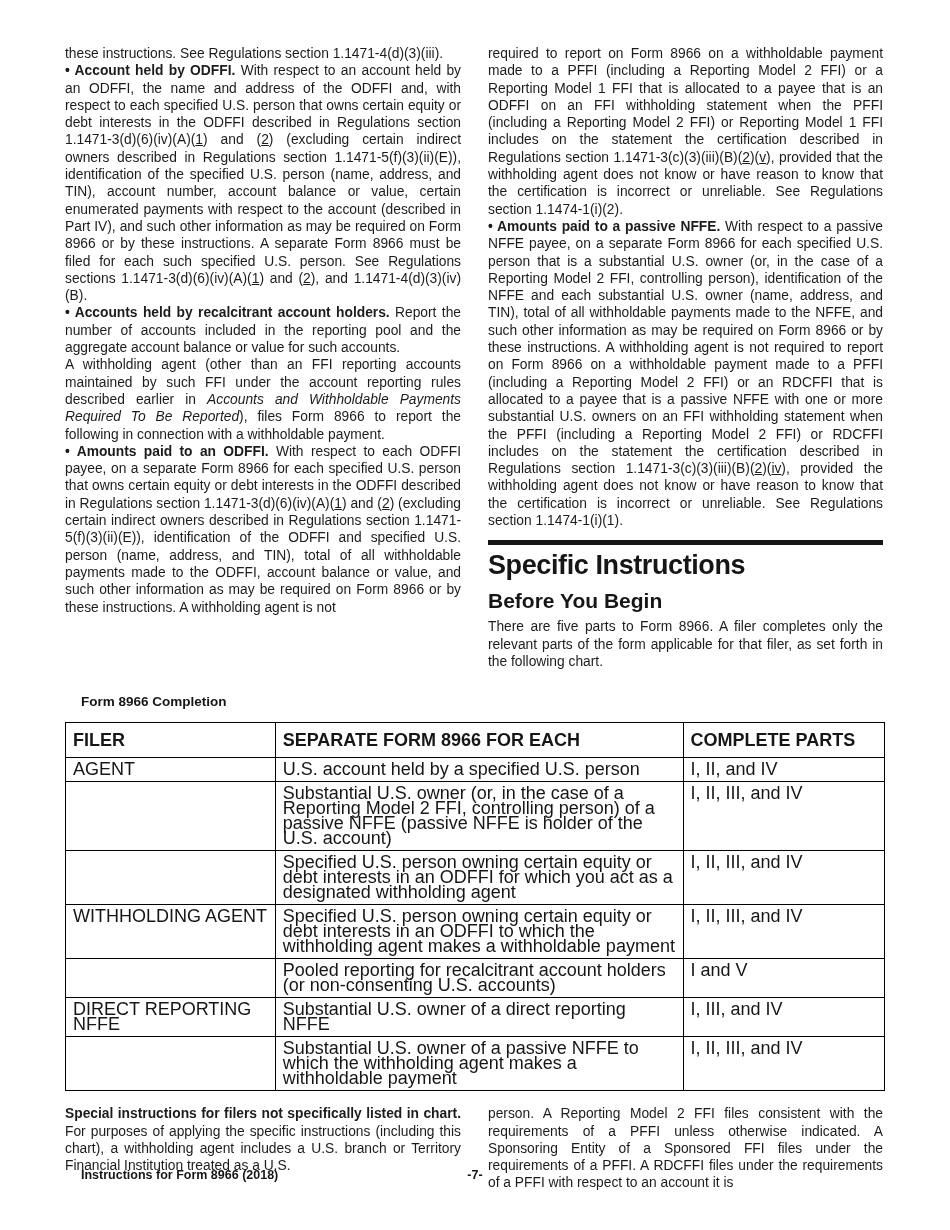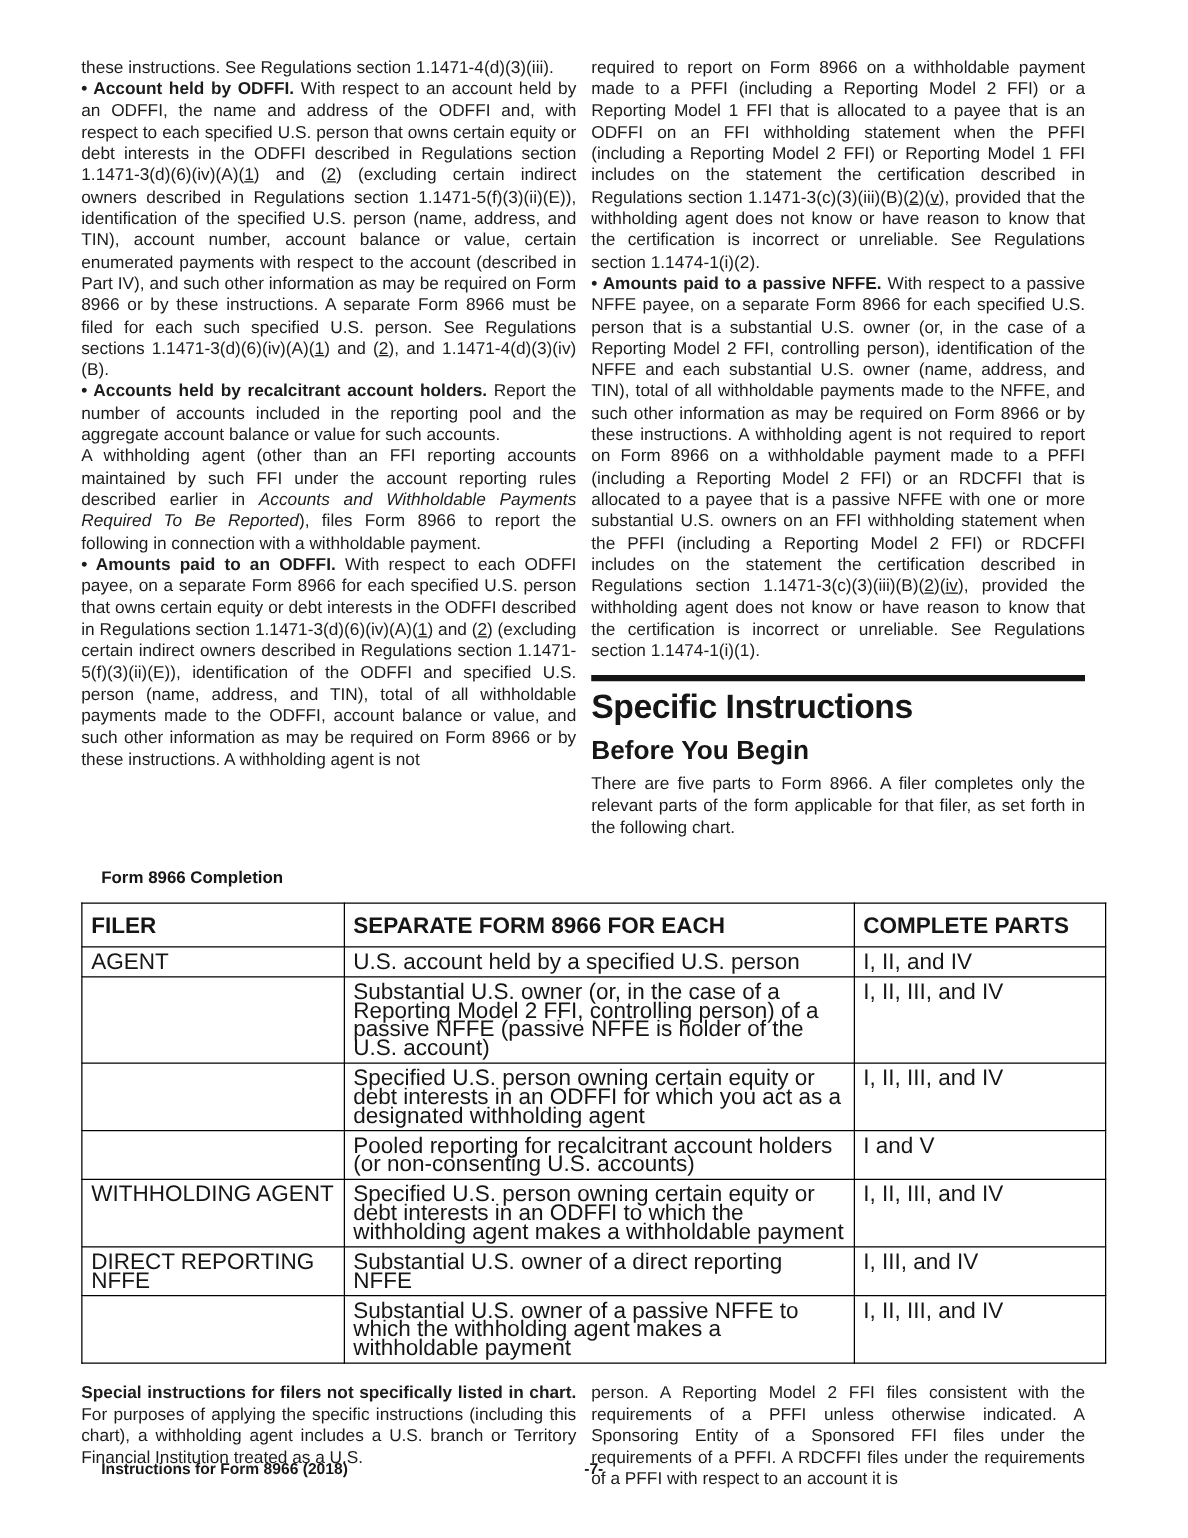--- a/index.html
+++ b/index.html
@@ -2,21 +2,21 @@
 <html><head>
 <meta charset="utf-8">
 <style>
   html,body{margin:0;padding:0;background:#ffffff;}
   .page{
     width:950px;height:1230px;box-sizing:border-box;position:relative;
     background:#ffffff;color:#1c1c1c;overflow:hidden;
     padding:45px 65px 0 65px;
     font-family:"Liberation Sans",sans-serif;
   }
-  .two-col{display:flex;gap:12px;}
+  .two-col{display:flex;gap:27px;}
   .col{width:396px;flex:0 0 396px;}
   .col.right{width:395px;flex:0 0 395px;}
   p.body{font-size:13.8px;line-height:17.3px;margin:0;text-align:justify;}
   .b{font-weight:bold;}
   .i{font-style:italic;}
   .u{text-decoration:underline;}
   h3.subhead{font-size:16px;font-weight:bold;margin:12px 0 5px 0;color:#161616;}
   .rule{height:5px;background:#151515;margin-top:11px;}
   h1.big{font-size:27px;font-weight:bold;margin:5px 0 0 0;letter-spacing:-0.4px;color:#161616;}
   h2.med{font-size:21px;font-weight:bold;margin:8px 0 5px 0;color:#161616;}
@@ -82,28 +82,28 @@
           <td></td>
           <td>Substantial U.S. owner (or, in the case of a Reporting Model 2 FFI, controlling person) of a passive NFFE (passive NFFE is holder of the U.S. account)</td>
           <td>I, II, III, and IV</td>
         </tr>
         <tr>
           <td></td>
           <td>Specified U.S. person owning certain equity or debt interests in an ODFFI for which you act as a designated withholding agent</td>
           <td>I, II, III, and IV</td>
         </tr>
         <tr>
+          <td>WITHHOLDING AGENT</td>
+          <td>Specified U.S. person owning certain equity or debt interests in an ODFFI to which the withholding agent makes a withholdable payment</td>
+          <td>I, II, III, and IV</td>
+        </tr>
+        <tr>
           <td></td>
           <td>Pooled reporting for recalcitrant account holders (or non-consenting U.S. accounts)</td>
           <td>I and V</td>
-        </tr>
-        <tr>
-          <td>WITHHOLDING AGENT</td>
-          <td>Specified U.S. person owning certain equity or debt interests in an ODFFI to which the withholding agent makes a withholdable payment</td>
-          <td>I, II, III, and IV</td>
         </tr>
         <tr>
           <td>DIRECT REPORTING NFFE</td>
           <td>Substantial U.S. owner of a direct reporting NFFE</td>
           <td>I, III, and IV</td>
         </tr>
         <tr>
           <td></td>
           <td>Substantial U.S. owner of a passive NFFE to which the withholding agent makes a withholdable payment</td>
           <td>I, II, III, and IV</td>

